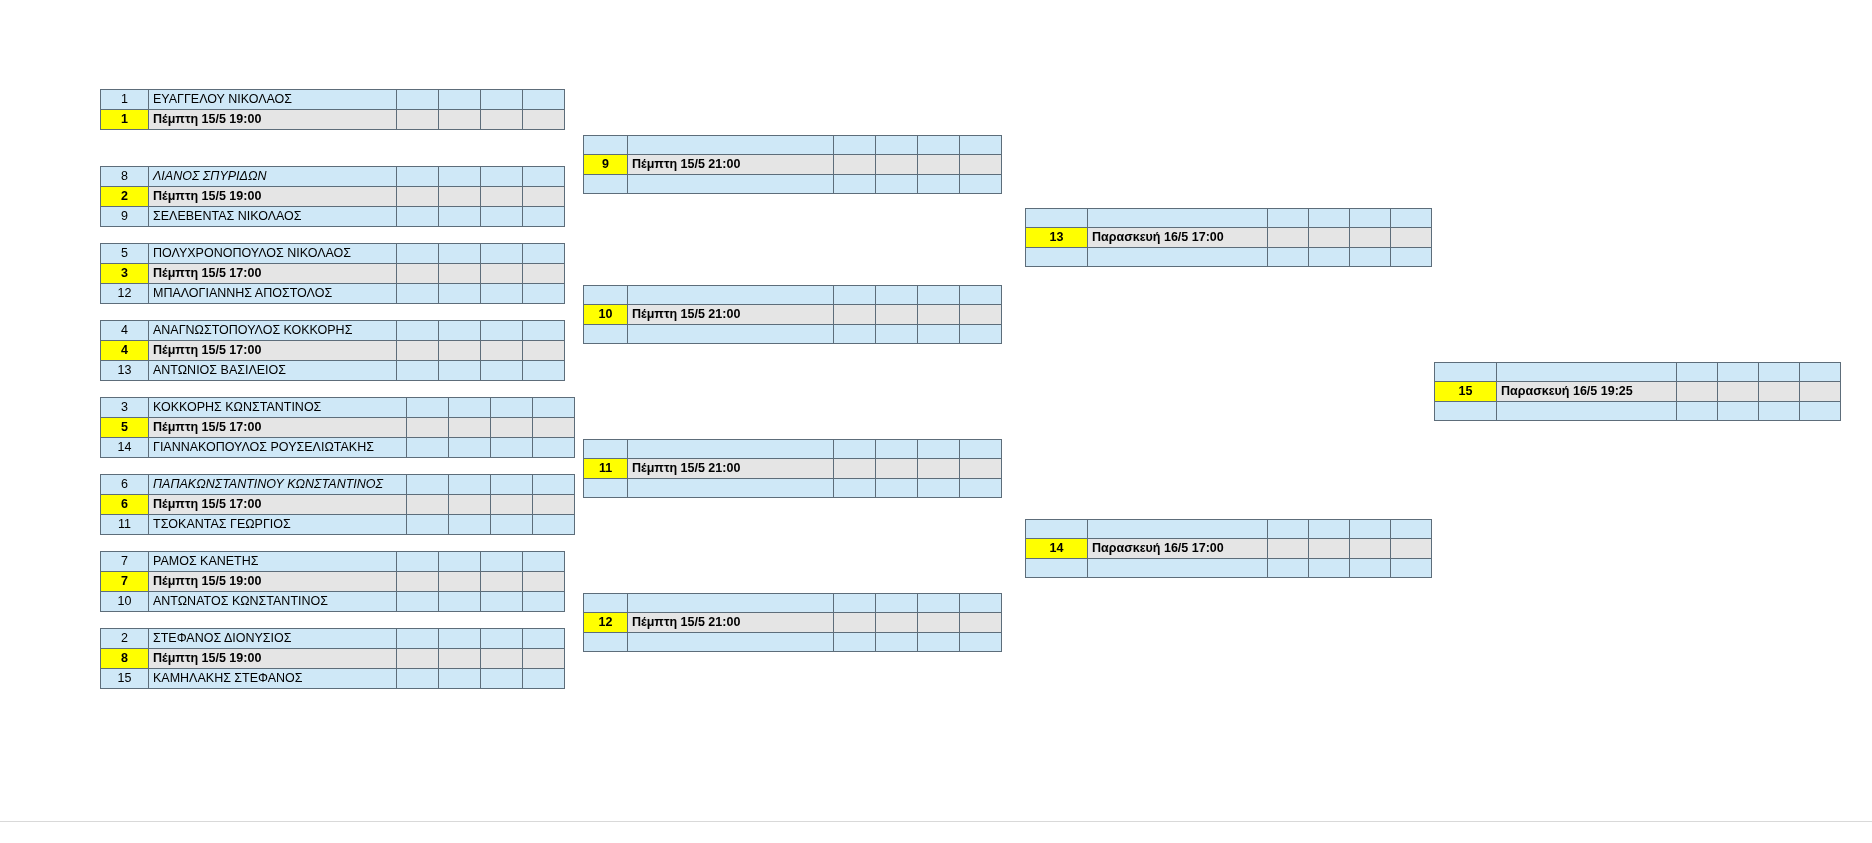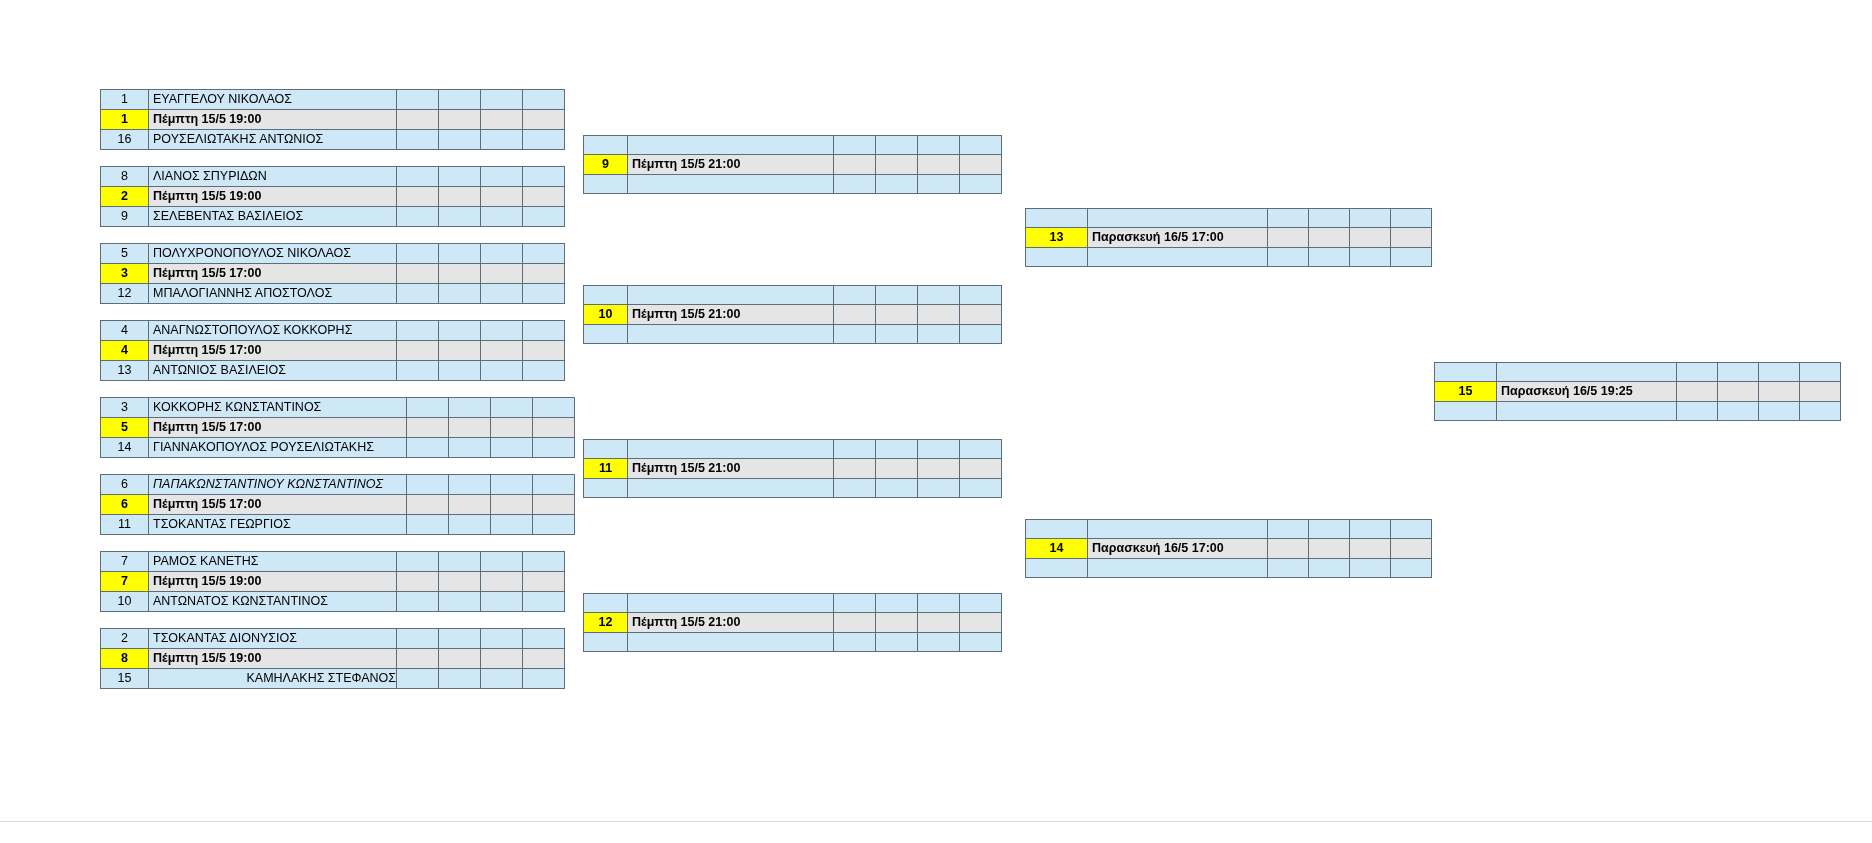--- a/index.html
+++ b/index.html
@@ -84,51 +84,43 @@
             <td class="score" style="width: 42px;"></td>
           </tr>
           <tr class="midrow">
             <td class="seed" style="width: 48px;">1</td>
             <td style="width: 248px;">Πέμπτη 15/5 19:00</td>
             <td class="score" style="width: 42px;"></td>
             <td class="score" style="width: 42px;"></td>
             <td class="score" style="width: 42px;"></td>
             <td class="score" style="width: 42px;"></td>
           </tr>
-          <tr>
-            <td class="seed" style="width: 48px;">16</td>
-            <td style="width: 248px;">ΡΟΥΣΕΛΙΩΤΑΚΗΣ ΑΝΤΩΝΙΟΣ</td>
-            <td class="score" style="width: 42px;"></td>
-            <td class="score" style="width: 42px;"></td>
-            <td class="score" style="width: 42px;"></td>
-            <td class="score" style="width: 42px;"></td>
-          </tr>
         </tbody>
       </table>
       <table class="match" style="left: 100px; top: 166px;">
         <tbody>
           <tr>
             <td class="seed" style="width: 48px;">8</td>
-            <td style="width: 248px;">ΛΙΑΝΟΣ ΣΠΥΡΙΔΩΝ</td>
+            <td style="width: 248px; font-style: italic;">ΛΙΑΝΟΣ ΣΠΥΡΙΔΩΝ</td>
             <td class="score" style="width: 42px;"></td>
             <td class="score" style="width: 42px;"></td>
             <td class="score" style="width: 42px;"></td>
             <td class="score" style="width: 42px;"></td>
           </tr>
           <tr class="midrow">
             <td class="seed" style="width: 48px;">2</td>
             <td style="width: 248px;">Πέμπτη 15/5 19:00</td>
             <td class="score" style="width: 42px;"></td>
             <td class="score" style="width: 42px;"></td>
             <td class="score" style="width: 42px;"></td>
             <td class="score" style="width: 42px;"></td>
           </tr>
           <tr>
             <td class="seed" style="width: 48px;">9</td>
-            <td style="width: 248px;">ΣΕΛΕΒΕΝΤΑΣ ΒΑΣΙΛΕΙΟΣ</td>
+            <td style="width: 248px;">ΣΕΛΕΒΕΝΤΑΣ ΝΙΚΟΛΑΟΣ</td>
             <td class="score" style="width: 42px;"></td>
             <td class="score" style="width: 42px;"></td>
             <td class="score" style="width: 42px;"></td>
             <td class="score" style="width: 42px;"></td>
           </tr>
         </tbody>
       </table>
       <table class="match" style="left: 100px; top: 243px;">
         <tbody>
           <tr>
@@ -266,37 +258,37 @@
             <td class="score" style="width: 42px;"></td>
             <td class="score" style="width: 42px;"></td>
             <td class="score" style="width: 42px;"></td>
           </tr>
         </tbody>
       </table>
       <table class="match" style="left: 100px; top: 628px;">
         <tbody>
           <tr>
             <td class="seed" style="width: 48px;">2</td>
-            <td style="width: 248px;">ΤΣΟΚΑΝΤΑΣ ΔΙΟΝΥΣΙΟΣ</td>
+            <td style="width: 248px;">ΣΤΕΦΑΝΟΣ ΔΙΟΝΥΣΙΟΣ</td>
             <td class="score" style="width: 42px;"></td>
             <td class="score" style="width: 42px;"></td>
             <td class="score" style="width: 42px;"></td>
             <td class="score" style="width: 42px;"></td>
           </tr>
           <tr class="midrow">
             <td class="seed" style="width: 48px;">8</td>
             <td style="width: 248px;">Πέμπτη 15/5 19:00</td>
             <td class="score" style="width: 42px;"></td>
             <td class="score" style="width: 42px;"></td>
             <td class="score" style="width: 42px;"></td>
             <td class="score" style="width: 42px;"></td>
           </tr>
           <tr>
             <td class="seed" style="width: 48px;">15</td>
-            <td style="width: 248px; text-align: right;">ΚΑΜΗΛΑΚΗΣ ΣΤΕΦΑΝΟΣ</td>
+            <td style="width: 248px;">ΚΑΜΗΛΑΚΗΣ ΣΤΕΦΑΝΟΣ</td>
             <td class="score" style="width: 42px;"></td>
             <td class="score" style="width: 42px;"></td>
             <td class="score" style="width: 42px;"></td>
             <td class="score" style="width: 42px;"></td>
           </tr>
         </tbody>
       </table>
       <table class="match" style="left: 583px; top: 135px;">
         <tbody>
           <tr>

